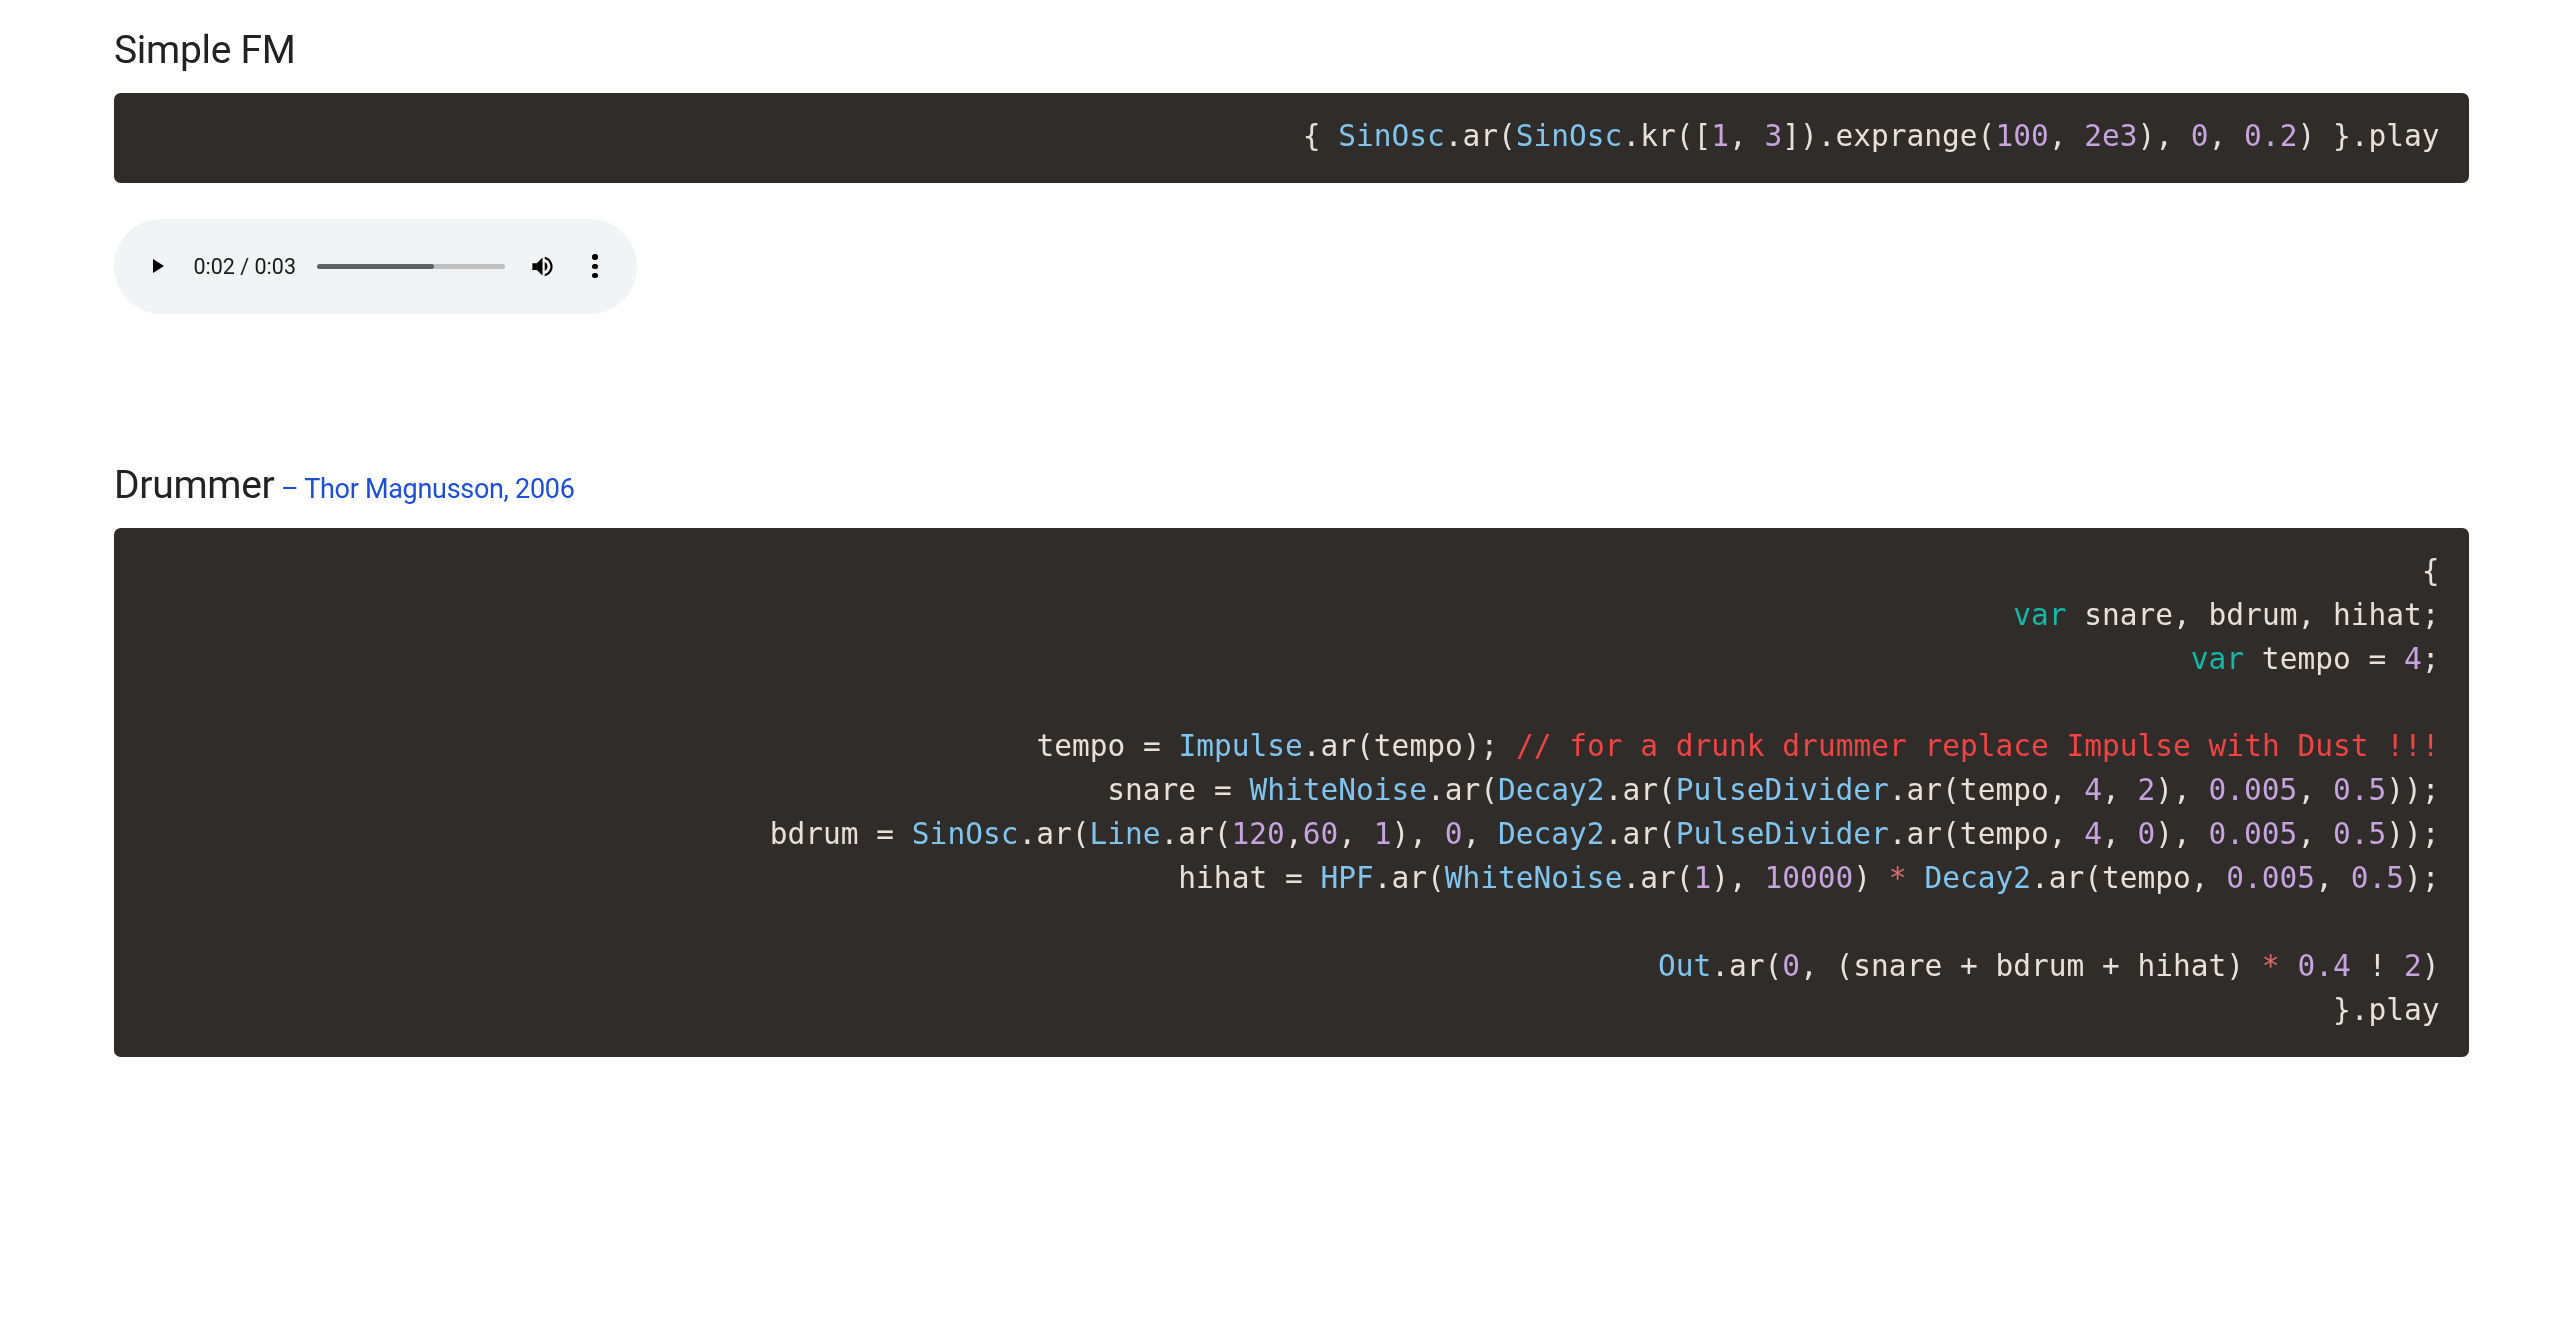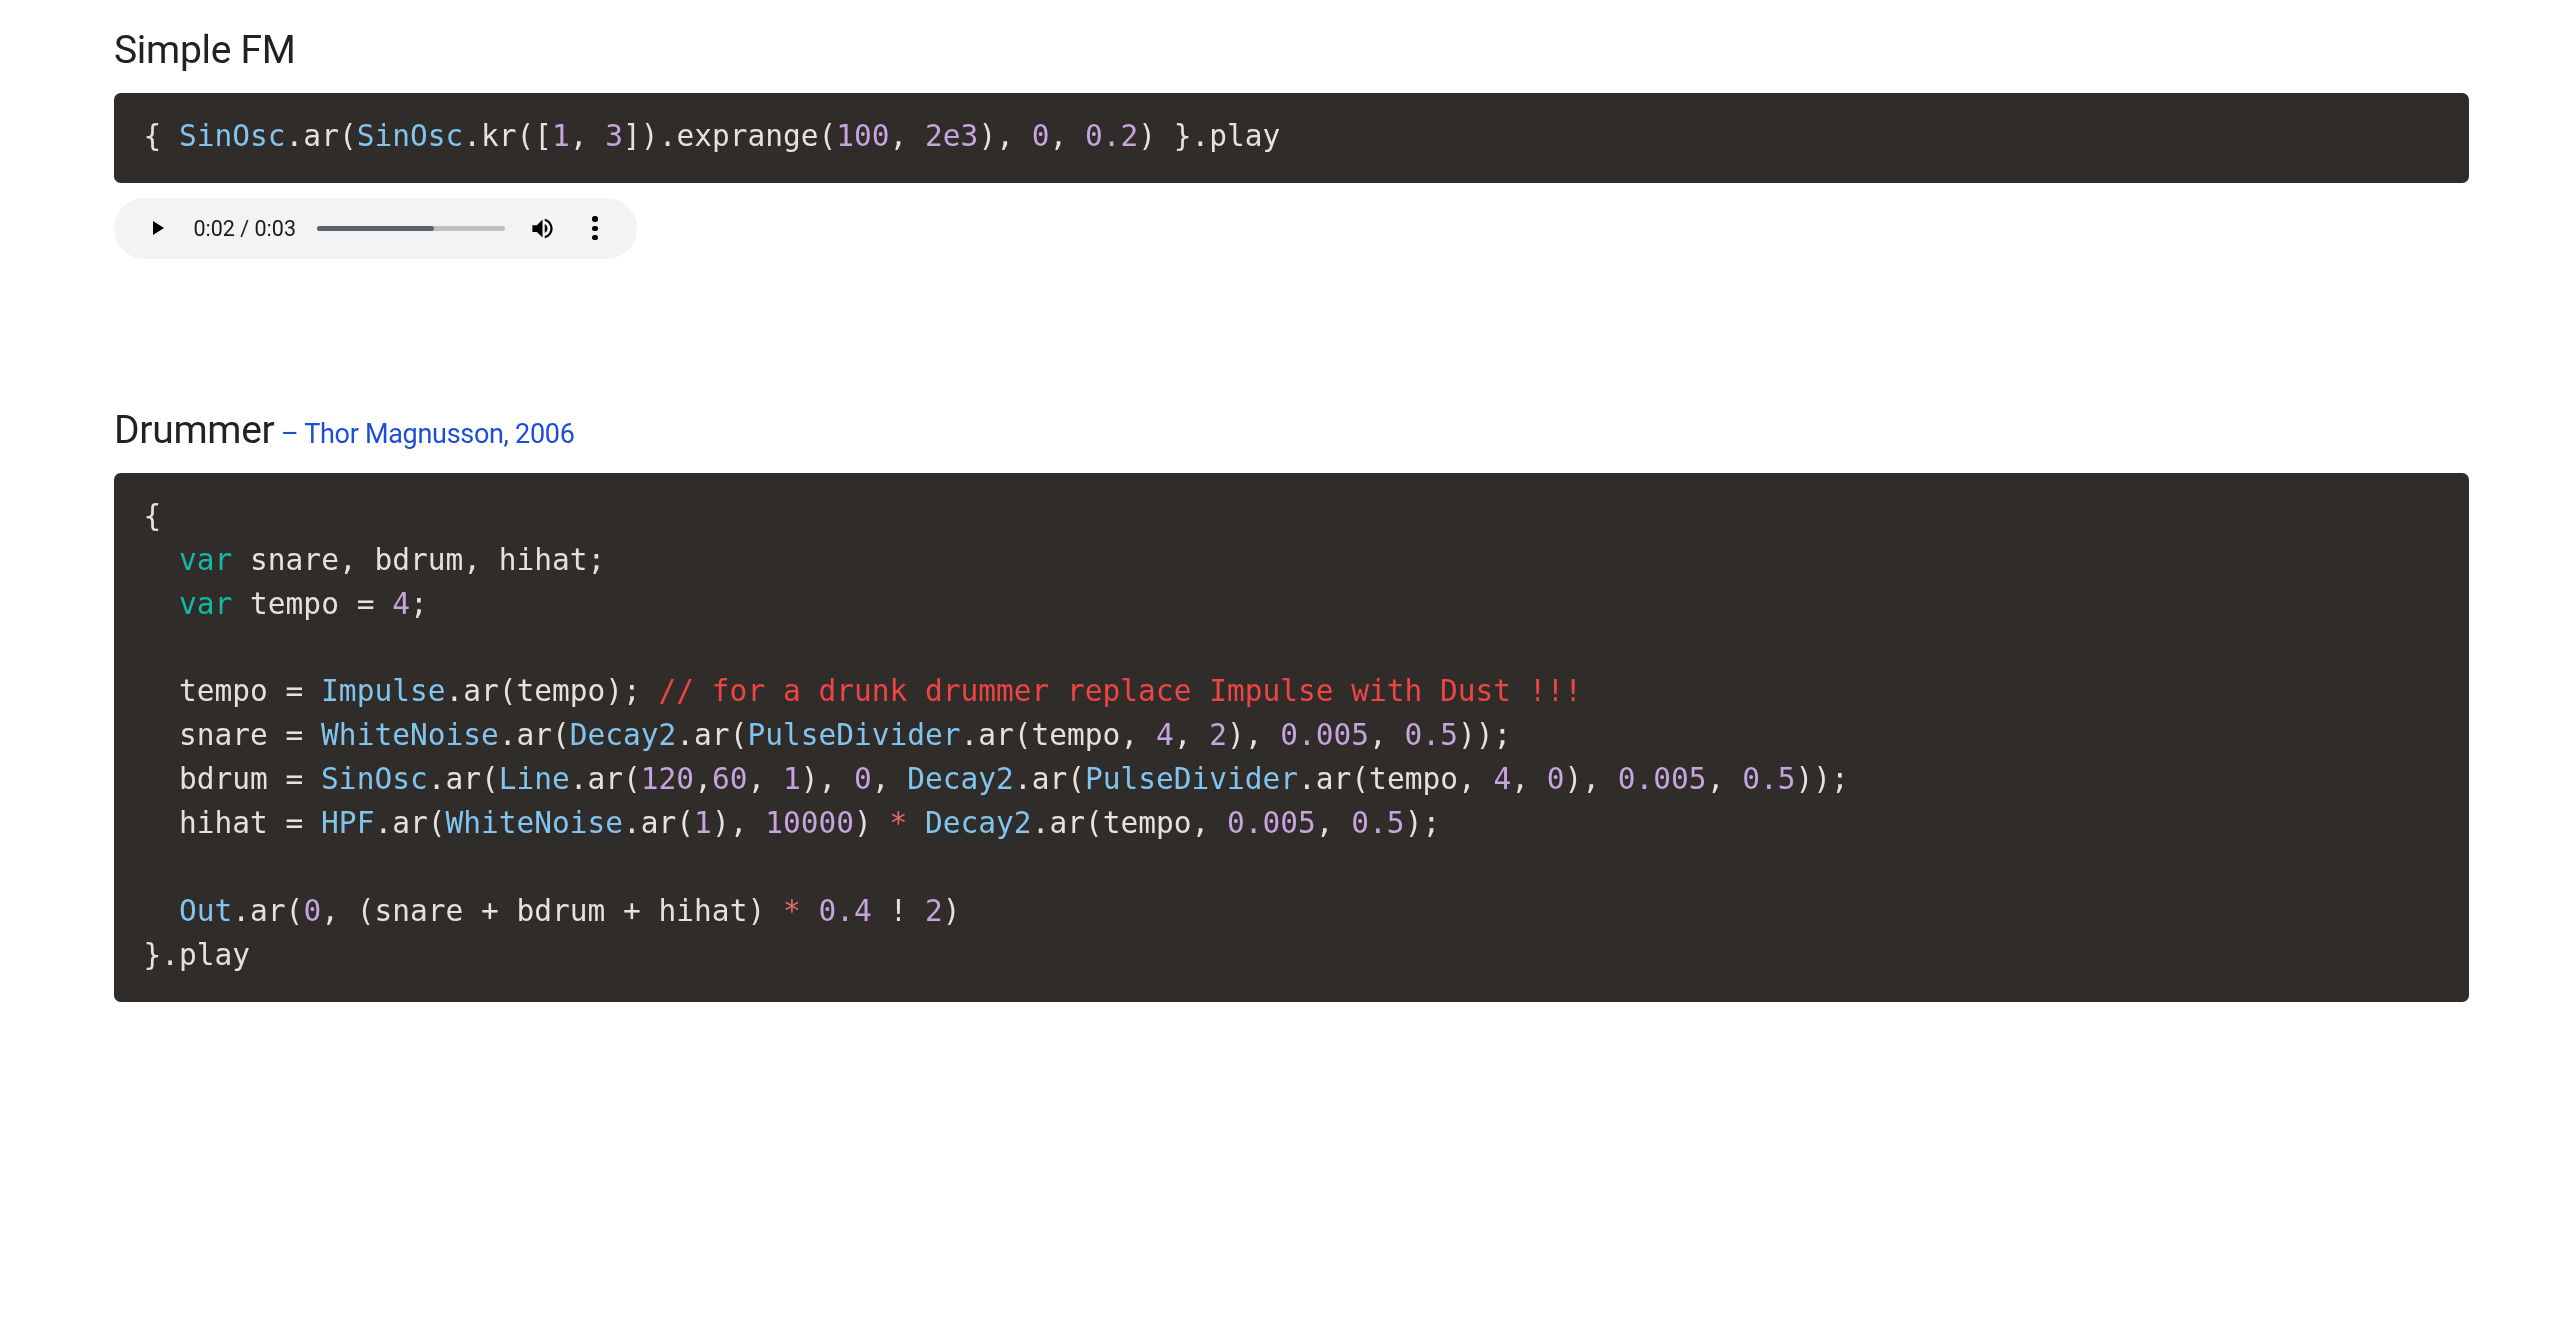--- a/index.html
+++ b/index.html
@@ -21,42 +21,43 @@
   h2.section-title .sub {
     font-size: 27px;
     color: #1d4ed8;
     font-weight: 400;
   }
   pre.code {
     background: #2f2c2a;
     color: #e6e1dc;
     border-radius: 6.7px;
     padding: 23px 29.5px;
-    margin: 0 0 15px 0;
+    margin: 0 0 36px 0;
     font-family: "SFMono-Regular", Consolas, "Liberation Mono", Menlo, monospace;
     font-size: 29.5px;
     line-height: 1.42;
     white-space: pre;
     overflow-x: auto;
+    text-align: right;
   }
   .tok-class { color: #81c4ed; }      
   .tok-method { color: #e6e1dc; }     
   .tok-num    { color: #c6a4de; }     
   .tok-keyword{ color: #14b8a6; }
   .tok-comment{ color: #ef4444; }     
   .tok-star   { color: #d86b6b; }     
   .tok-plain  { color: #e6e1dc; }
 
   
   .audio-player {
     display: inline-flex;
     align-items: center;
     background: #f1f3f4;
     border-radius: 60px;
-    padding: 15px 27px;
+    padding: 32px 27px;
     gap: 21.5px;
     margin-bottom: 148px;
   }
   .ap-btn {
     display: flex;
     align-items: center;
     justify-content: center;
     width: 31px;
     height: 31px;
     cursor: pointer;

